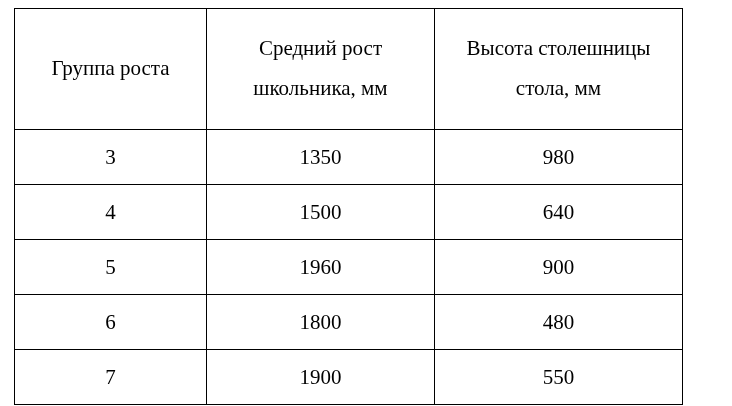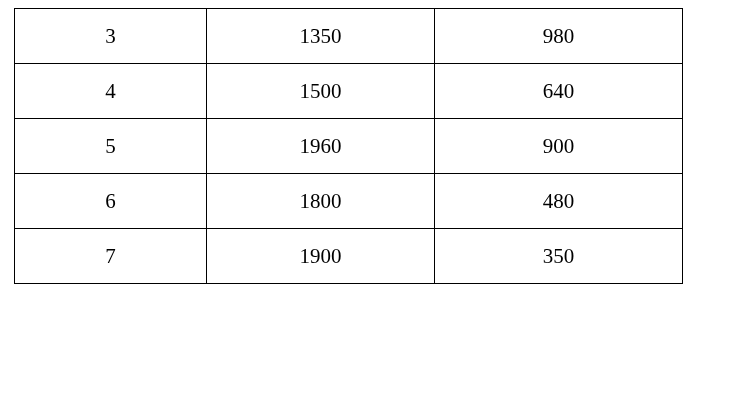--- a/index.html
+++ b/index.html
@@ -63,20 +63,33 @@
 
 <div class="page">
   <div class="table-wrap">
     <table class="data-table">
       <colgroup>
         <col class="c1">
         <col class="c2">
         <col class="c3">
       </colgroup>
       <tbody>
+        <tr class="header-row">
+          <td>
+            <span class="hline">Группа роста</span>
+          </td>
+          <td>
+            <span class="hline">Средний рост</span>
+            <span class="hline">школьника, мм</span>
+          </td>
+          <td>
+            <span class="hline">Высота столешницы</span>
+            <span class="hline">стола, мм</span>
+          </td>
+        </tr>
         <tr class="body-row">
           <td>3</td>
           <td>1350</td>
           <td>980</td>
         </tr>
         <tr class="body-row">
           <td>4</td>
           <td>1500</td>
           <td>640</td>
         </tr>
@@ -86,18 +99,18 @@
           <td>900</td>
         </tr>
         <tr class="body-row">
           <td>6</td>
           <td>1800</td>
           <td>480</td>
         </tr>
         <tr class="body-row">
           <td>7</td>
           <td>1900</td>
-          <td>350</td>
+          <td>550</td>
         </tr>
       </tbody>
     </table>
   </div>
 </div>
 
 </body></html>

